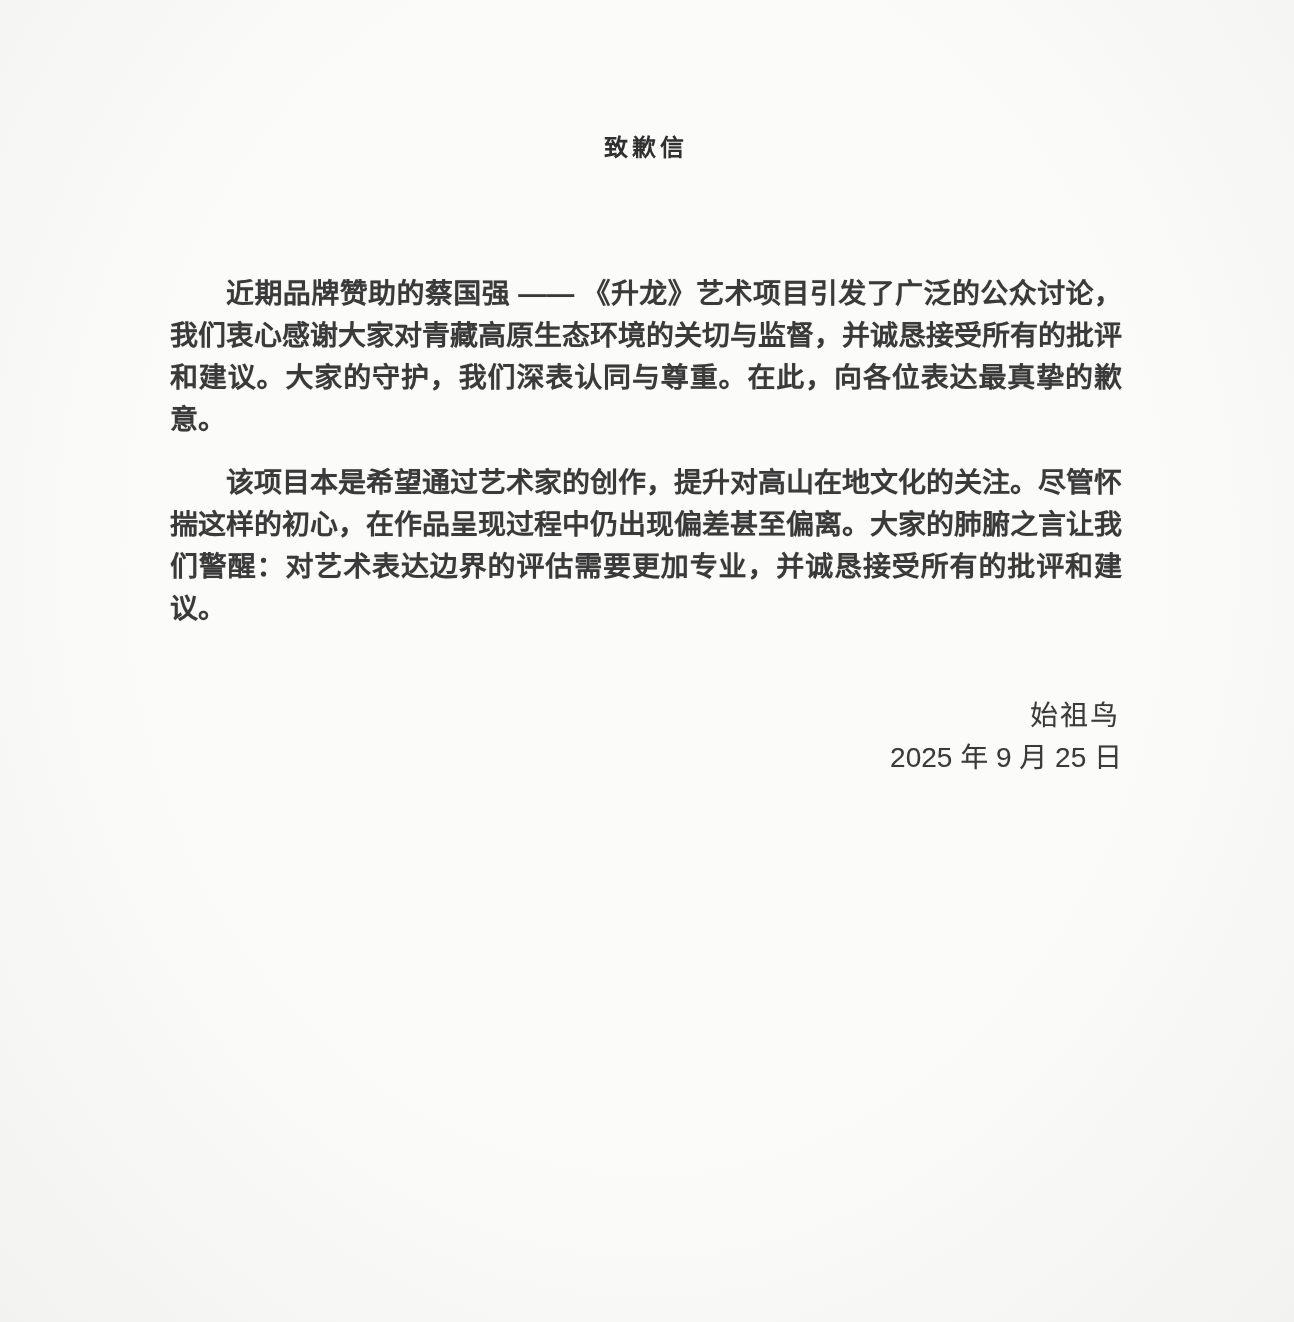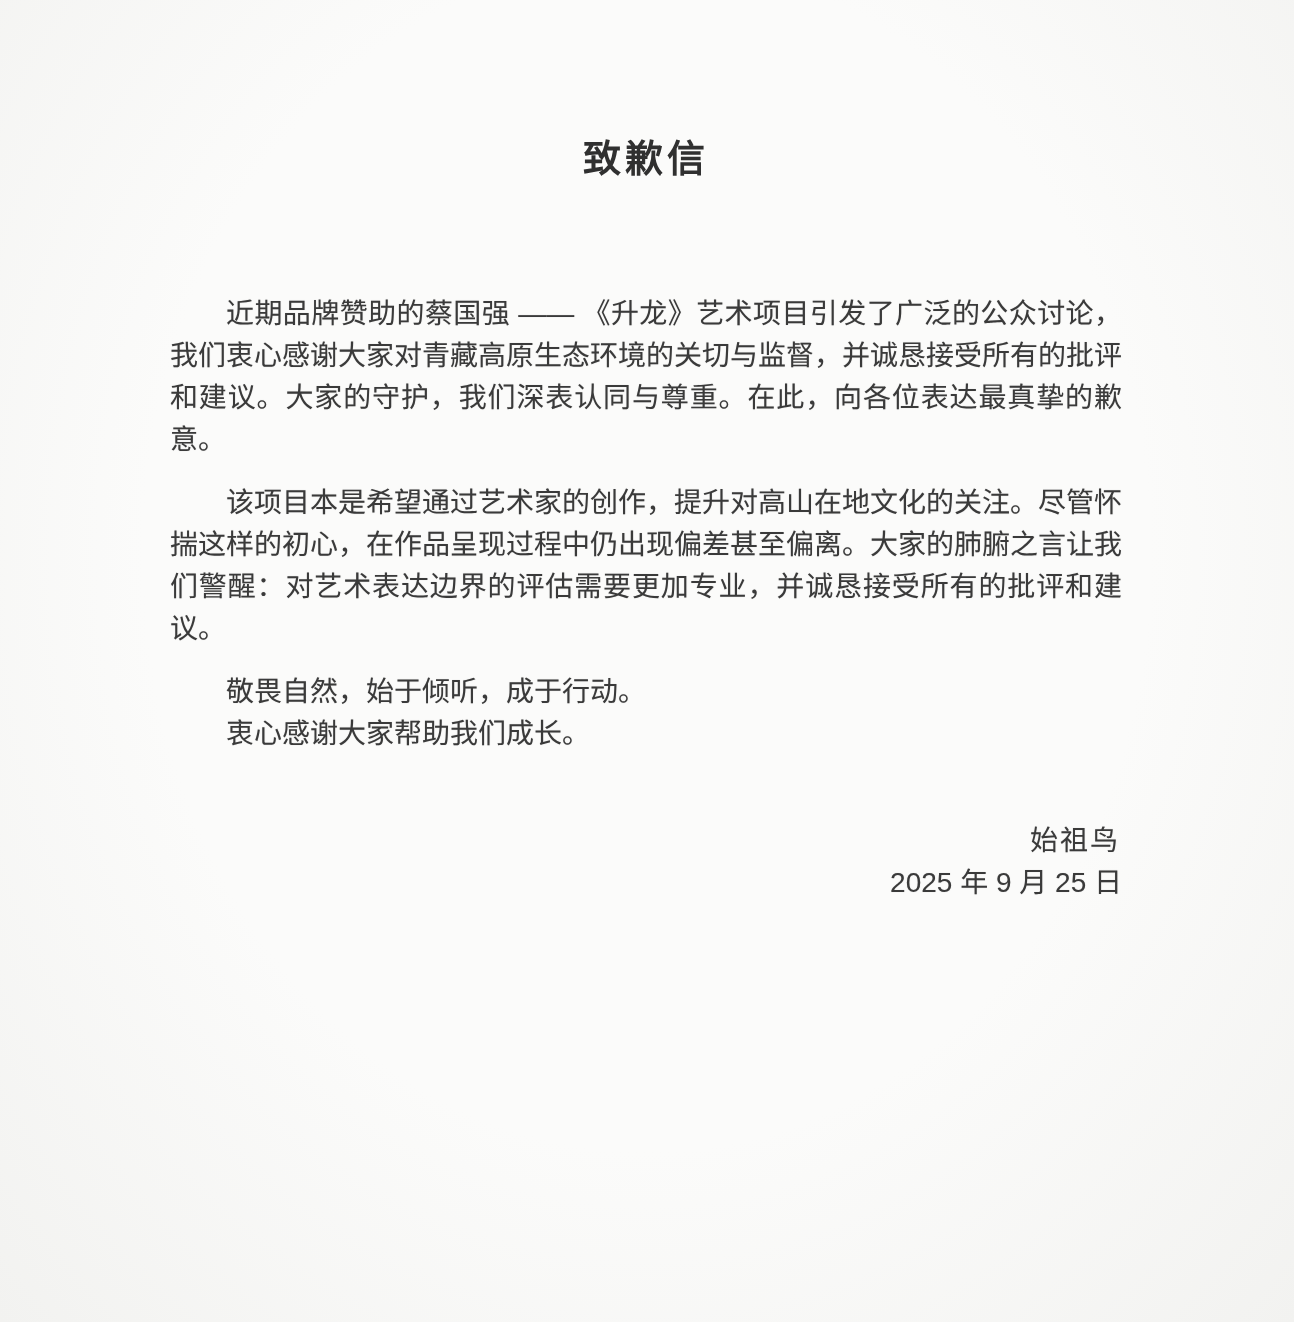--- a/index.html
+++ b/index.html
@@ -17,36 +17,37 @@
   .letter {
     position: relative;
     width: 952px;
     margin-left: 170px;
     padding-top: 128px;
     color: #3a3a3a;
   }
   .letter-title {
     margin: 0;
     text-align: center;
-    font-size: 38px;
+    font-size: 24px;
     font-weight: 600;
     color: #303030;
     letter-spacing: 4px;
   }
   .letter-body {
     margin-top: 110px;
   }
   .letter-body p {
     margin: 0 0 21px 0;
     font-size: 28px;
     line-height: 42px;
     text-align: justify;
     text-indent: 2em;
     color: #3a3a3a;
     text-shadow: 0 0 1px rgba(70,70,70,0.25);
+    font-weight: bold;
   }
   .email {
     font-family: "DejaVu Sans Mono", "Liberation Mono", monospace;
     font-size: 25px;
     letter-spacing: 0;
   }
   .closing p {
     margin: 0;
   }
   .signature-block {
@@ -73,24 +74,20 @@
   <h1 class="letter-title">致歉信</h1>
 
   <div class="letter-body">
 
     <p>近期品牌赞助的蔡国强 —— 《升龙》艺术项目引发了广泛的公众讨论，我们衷心感谢大家对青藏高原生态环境的关切与监督，并诚恳接受所有的批评和建议。大家的守护，我们深表认同与尊重。在此，向各位表达最真挚的歉意。</p>
 
     <p>该项目本是希望通过艺术家的创作，提升对高山在地文化的关注。尽管怀揣这样的初心，在作品呈现过程中仍出现偏差甚至偏离。大家的肺腑之言让我们警醒：对艺术表达边界的评估需要更加专业，并诚恳接受所有的批评和建议。</p>
 
 
 
-    <div class="closing">
-      <p>敬畏自然，始于倾听，成于行动。</p>
-      <p>衷心感谢大家帮助我们成长。</p>
-    </div>
 
   </div>
 
   <div class="signature-block">
     <p class="signature">始祖鸟</p>
     <p class="date">2025 年 9 月 25 日</p>
   </div>
 
 </div>
 

